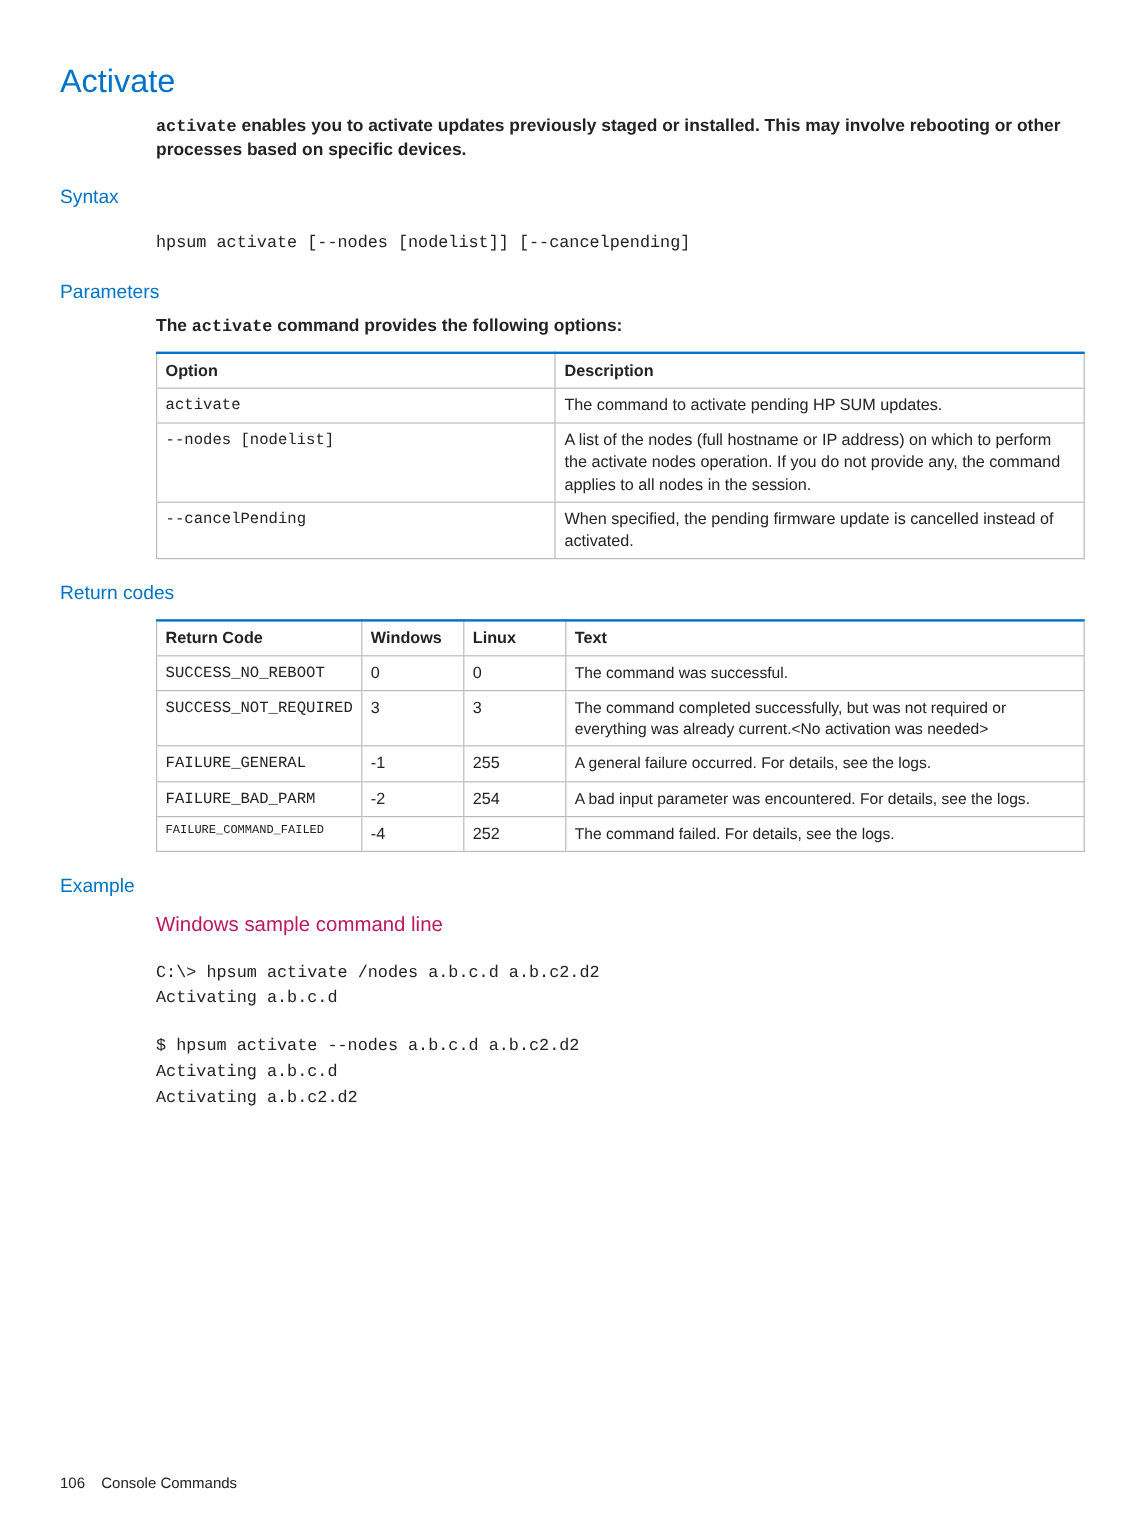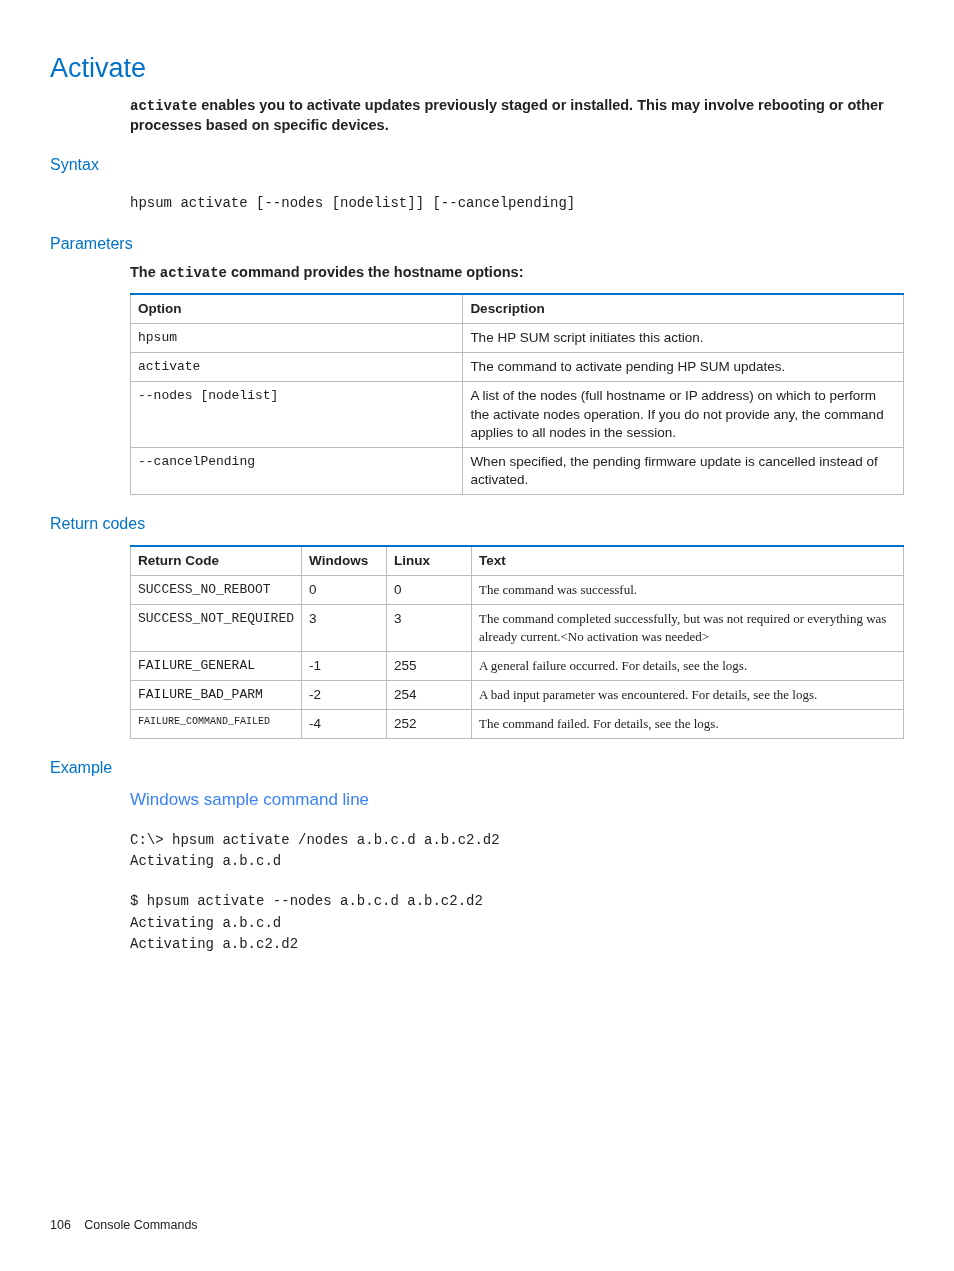--- a/index.html
+++ b/index.html
@@ -22,21 +22,21 @@
   h2 {
     font-family: Arial, Helvetica, sans-serif;
     font-weight: 400;
     color: #0073c8;
     font-size: 16px;
     margin: 18px 0 8px 0;
   }
   h3 {
     font-family: Arial, Helvetica, sans-serif;
     font-weight: 400;
-    color: #3b82f6;
+    color: #be185d;
     font-size: 17px;
     margin: 10px 0 6px 0;
   }
   .indent { margin-left: 80px; }
   .indent p { margin: 8px 0 10px 0; font-weight: bold; }
   .code { font-family: "Courier New", monospace; font-size: 14px; }
   pre.code { margin: 18px 0 12px 0; white-space: pre-wrap; line-height:1.55;}
   table {
     border-collapse: collapse;
     width: 100%;
@@ -48,24 +48,24 @@
     vertical-align: top;
     padding: 5px 7px;
     font-size: 13.5px;
     border-bottom: 1px solid #bbb;
     border-right: 1px solid #bbb;
   }
   th { font-weight: bold; }
   thead tr { border-top: 2px solid #0073c8; }
   table { border-left:1px solid #bbb; border-top:2px solid #0073c8;}
   td.code-cell, th.code-cell { font-family:"Courier New", monospace; font-size:13px; }
-  .rc-table td.text-col { font-family:Liberation Serif, serif; font-size:13px;}
+  .rc-table td.text-col { font-family:Liberation Sans, sans-serif; font-size:13px;}
   .footer {
     position: absolute;
-    bottom: 37px;
+    bottom: 26px;
     left: 50px;
     font-size: 12.5px;
   }
   .footer .pn { margin-right: 10px;}
 </style>
 </head>
 <body>
 
 <h1>Activate</h1>
 
@@ -76,39 +76,35 @@
 </div>
 
 <h2>Syntax</h2>
 <div class="indent">
   <pre class="code">hpsum activate [--nodes [nodelist]] [--cancelpending]</pre>
 </div>
 
 <h2>Parameters</h2>
 <div class="indent">
   <p>
-    <span>The </span><span class="code">activate</span><span> command provides the hostname options:</span>
+    <span>The </span><span class="code">activate</span><span> command provides the following options:</span>
   </p>
 
   <table>
     <colgroup>
         <col style="width:43%">
         <col style="width:57%">
       </colgroup>
     <thead>
       <tr>
         <th>Option</th>
         <th>Description</th>
       </tr>
     </thead>
     <tbody>
-      <tr>
-        <td class="code-cell">hpsum</td>
-        <td>The HP SUM script initiates this action.</td>
-      </tr>
       <tr>
         <td class="code-cell">activate</td>
         <td>The command to activate pending HP SUM updates.</td>
       </tr>
       <tr>
         <td class="code-cell">--nodes [nodelist]</td>
         <td>A list of the nodes (full hostname or IP address) on which to perform the activate nodes operation. If you do not provide any, the command applies to all nodes in the session.</td>
       </tr>
       <tr>
         <td class="code-cell">--cancelPending</td>

